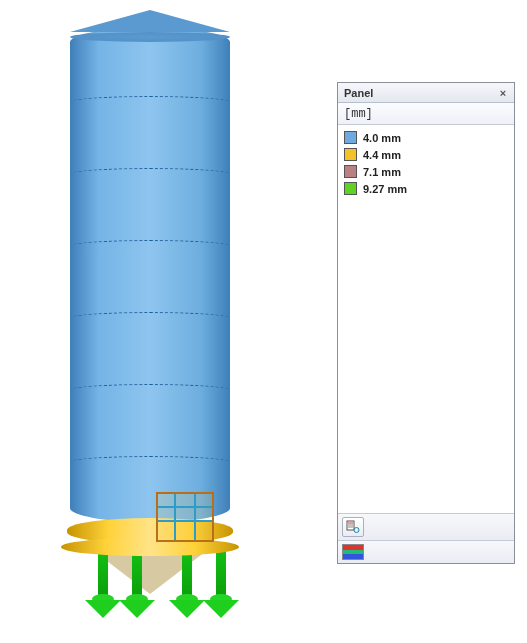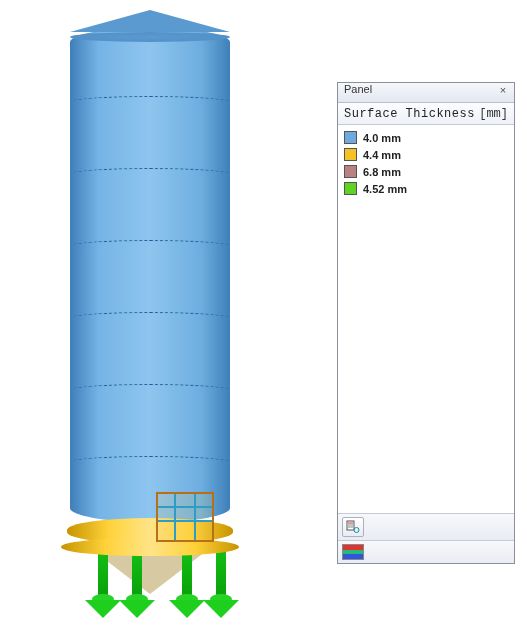--- a/index.html
+++ b/index.html
@@ -156,23 +156,23 @@
     width: 178px;
     border: 1px solid #8a8f99;
     background: #ffffff;
     box-shadow: 0 0 0 1px #fff inset;
     display: flex; flex-direction: column;
   }
   .panel-titlebar {
     height: 20px;
     background: linear-gradient(#f5f7fb,#e3e7ef);
     border-bottom: 1px solid #b8bfcc;
-    display: flex; align-items: flex-start;
+    display: flex; align-items: center;
     padding: 0 4px 0 6px;
-    font-size: 11px; color: #333;
+    font-size: 11px; color: #333; font-weight: bold;
   }
   .panel-titlebar .title { flex: 1; }
   .panel-titlebar .close {
     width: 14px; height: 14px;
     display:flex;align-items:center;justify-content:center;
     color:#555; cursor:pointer;
     font-family: Arial, sans-serif;
   }
 
   .panel-header {
@@ -281,39 +281,38 @@
       </div>
   </div>
 </div>
 
 <div class="panel">
   <div class="panel-titlebar">
     <span class="title">Panel</span>
     <span class="close">×</span>
   </div>
   <div class="panel-header">
-    <span class="label">Surface Thickness</span>
     <span class="unit">[mm]</span>
   </div>
   <div class="legend-body">
     <div class="legend-row">
       <span class="swatch" style="background:#6fa9e0"></span>
       <span>4.0 mm</span>
     </div>
     <div class="legend-row">
       <span class="swatch" style="background:#f4c227"></span>
       <span>4.4 mm</span>
     </div>
     <div class="legend-row">
       <span class="swatch" style="background:#b98181"></span>
-      <span>6.8 mm</span>
+      <span>7.1 mm</span>
     </div>
     <div class="legend-row">
       <span class="swatch" style="background:#5fd321"></span>
-      <span>4.52 mm</span>
+      <span>9.27 mm</span>
     </div>
   </div>
   <div class="panel-footer">
     <div class="tool-btn">
       <svg viewBox="0 0 14 14">
         <rect x="1" y="1" width="7" height="9" fill="#fff" stroke="#555"></rect>
         <line x1="2" y1="3" x2="7" y2="3" stroke="#c33"></line>
         <line x1="2" y1="5" x2="7" y2="5" stroke="#888"></line>
         <line x1="2" y1="7" x2="7" y2="7" stroke="#888"></line>
         <circle cx="10.5" cy="10" r="2.5" fill="#cfe" stroke="#37a"></circle>

